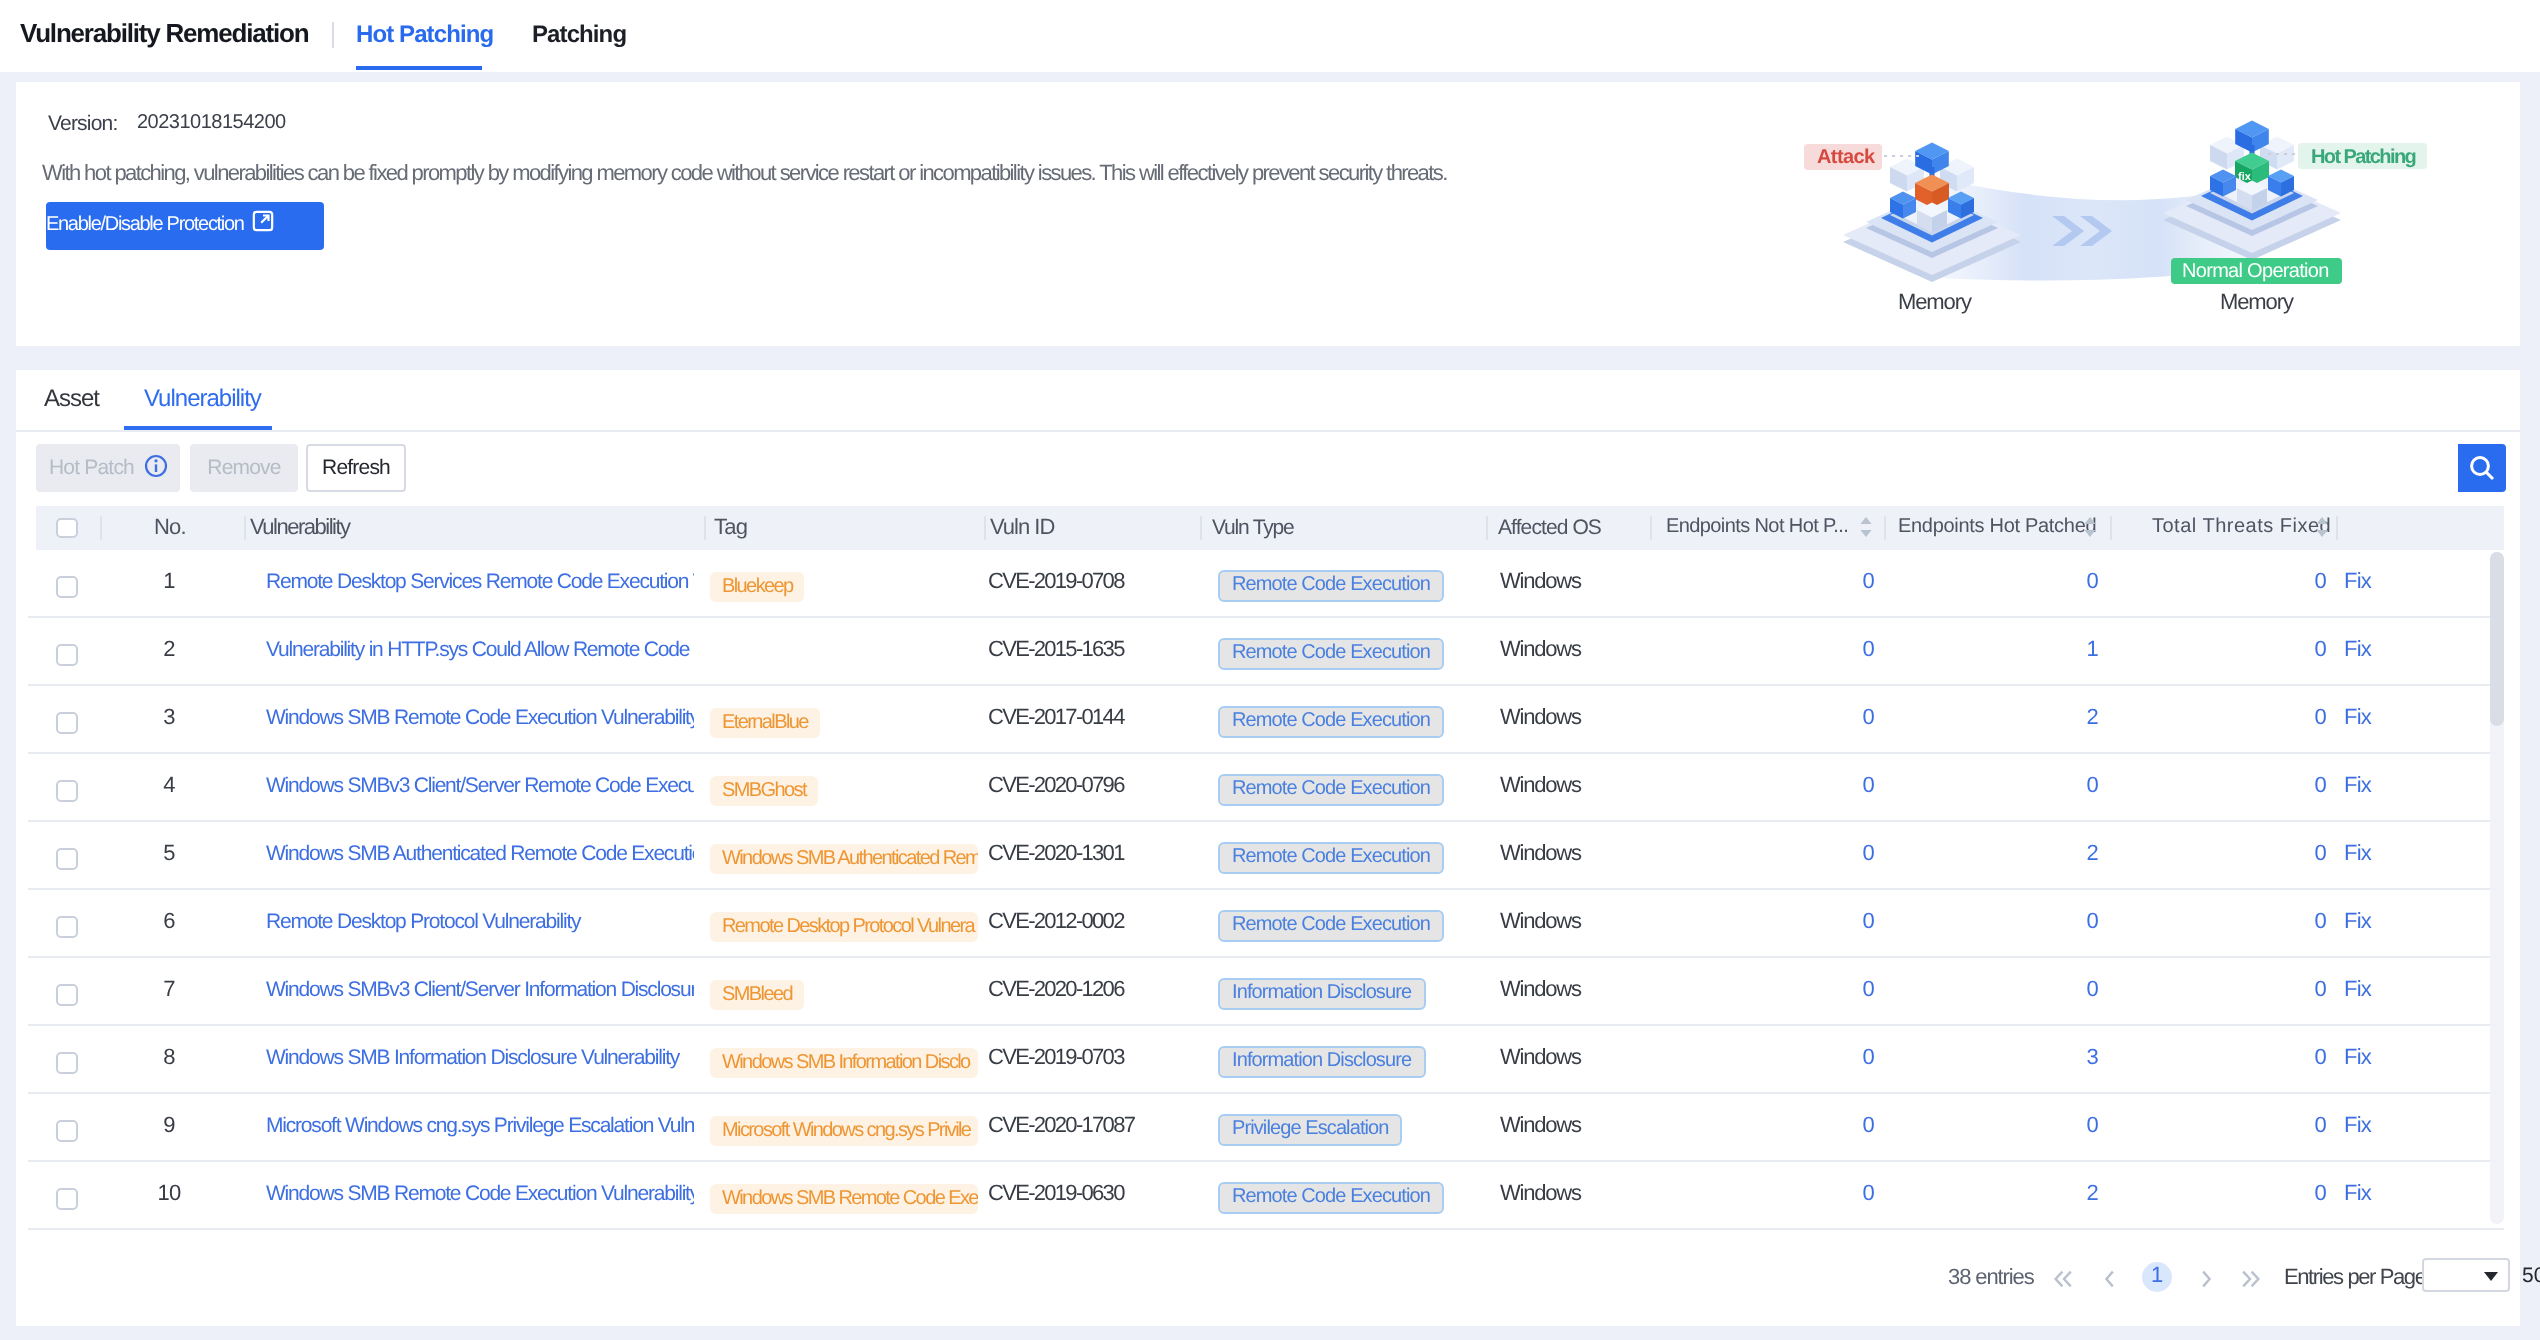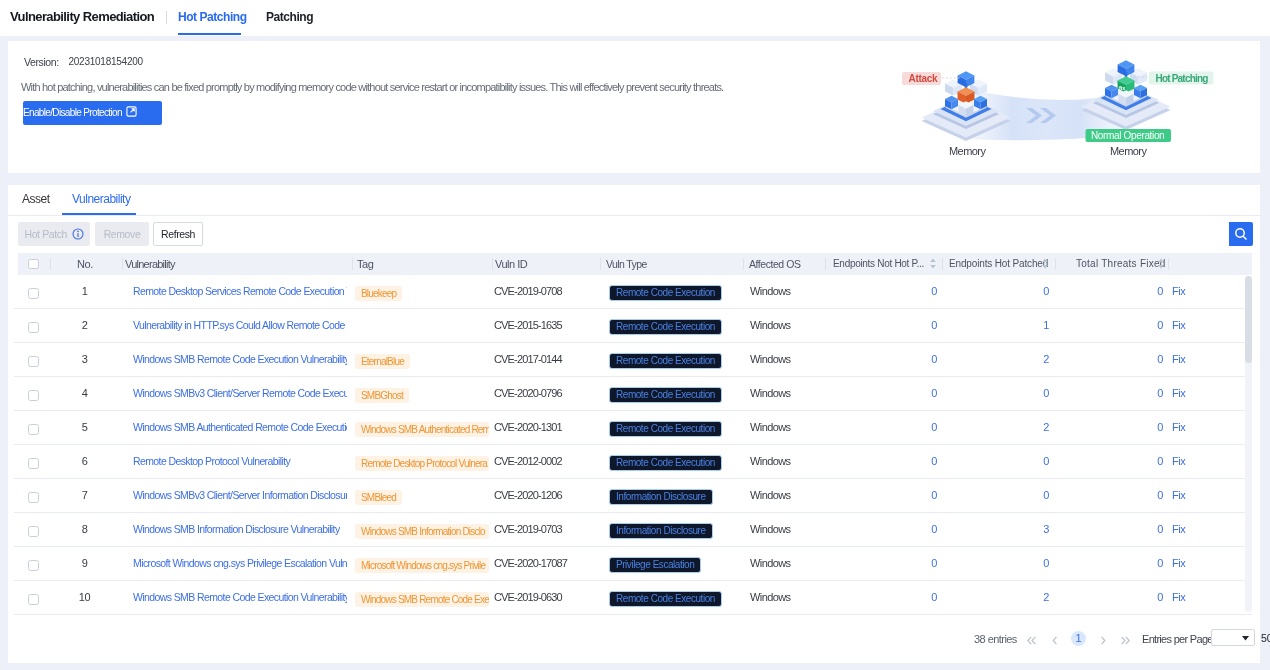--- a/index.html
+++ b/index.html
@@ -33,21 +33,21 @@
 
 .thead { position:absolute; left:6px; top:68px; width:1238px; height:22.5px; background:linear-gradient(to right,#fff 4px,#eef1f8 4px); font-size:11px; color:#4e5461; }
 .hcell { position:absolute; top:0; height:22px; line-height:22px; letter-spacing:-0.4px; white-space:nowrap; }
 .hsep { position:absolute; top:5px; width:1px; height:12px; background:#dde2eb; }
 .row { position:absolute; left:6px; width:1238px; height:34px; border-bottom:1px solid #e8ecf2; font-size:11px; background:#fff; }
 .cell { position:absolute; top:0; height:33px; line-height:33px; white-space:nowrap; letter-spacing:-0.4px; }
 .link { color:#3d6fe2; }
 .dark { color:#383c44; }
 .cbx { position:absolute; width:10.5px; height:10.5px; border:1px solid #c9d0dc; border-radius:2.5px; background:#fff; }
 .tag { display:inline-block; position:relative; top:10.5px; vertical-align:top; height:15px; line-height:15px; background:#fdf2e3; color:#ef9634; border-radius:3px; padding:0 6px; max-width:134px; overflow:hidden; font-size:10px; letter-spacing:-0.8px; }
-.vpill { display:inline-block; position:relative; top:9.5px; vertical-align:top; height:16px; line-height:14px; background:#0f172a; color:#4a80e0; border:1px solid #a8cdf2; border-radius:3px; padding:0 6px; font-size:10px; letter-spacing:-0.45px; }
+.vpill { display:inline-block; position:relative; top:9.5px; vertical-align:top; height:16px; line-height:14px; background:#e5e5e5; color:#4a80e0; border:1px solid #a8cdf2; border-radius:3px; padding:0 6px; font-size:10px; letter-spacing:-0.45px; }
 
 .pager { position:absolute; left:0; top:429px; width:1252px; height:49px; font-size:11px; color:#5c6270; }
 .scrolltrack { position:absolute; left:1237px; top:91px; width:7px; height:336px; background:#f1f3f8; border-radius:4px; }
 .scrollthumb { position:absolute; left:1237px; top:91px; width:7px; height:87px; background:#d8dde6; border-radius:4px; }
 </style>
 </head>
 <body>
 <div class="topbar">
   <div class="title">Vulnerability Remediation</div>
   <div class="vdiv"></div>

